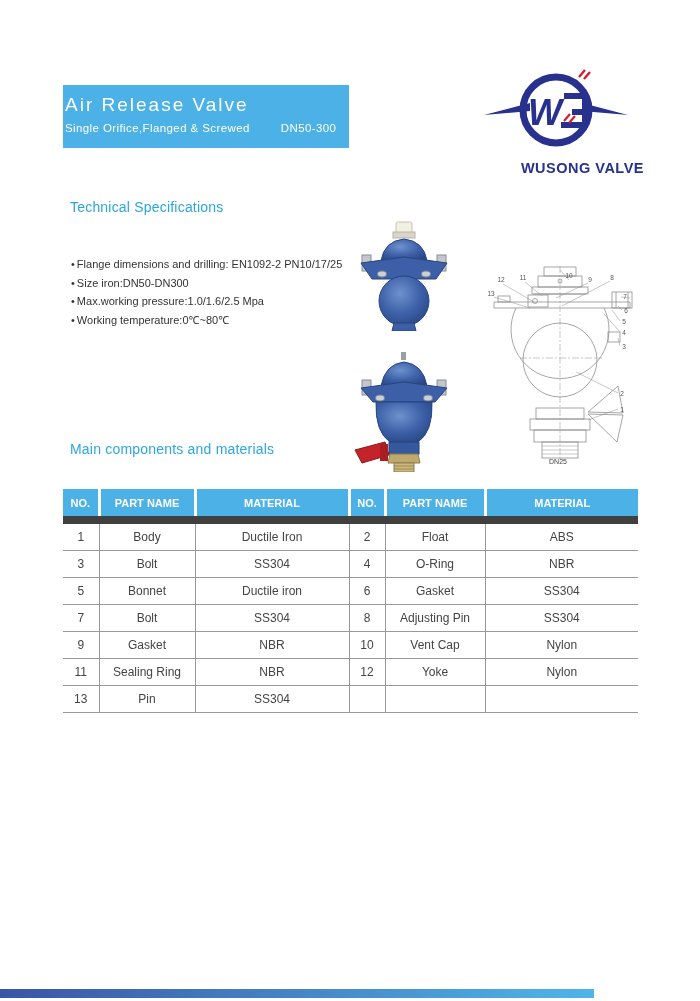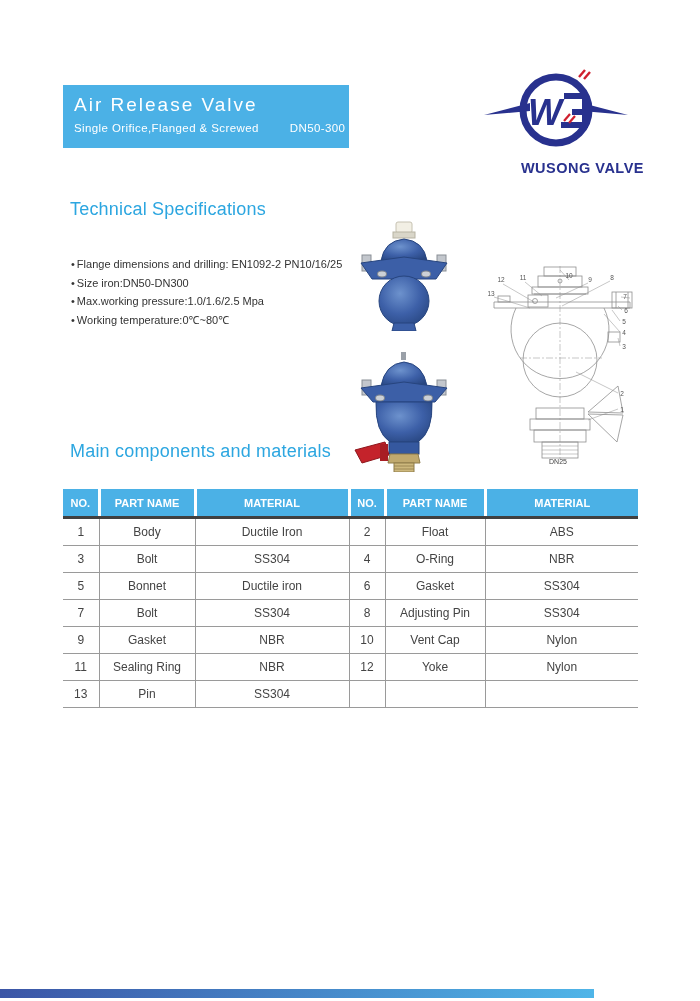--- a/index.html
+++ b/index.html
@@ -1,52 +1,52 @@
 <!DOCTYPE html>
 <html><head>
 <meta charset="utf-8">
 <style>
   html,body{margin:0;padding:0;background:#fff;}
   #page{position:relative;width:700px;height:1001px;background:#fff;overflow:hidden;
         font-family:"Liberation Sans",sans-serif;}
 
   
   .banner{position:absolute;left:63px;top:85px;width:286px;height:63px;background:#4bb1e6;
-          color:#fff;box-sizing:border-box;padding:9px 0 0 11px;}
+          color:#fff;box-sizing:border-box;padding:9px 0 0 2px;}
   .banner-title{font-size:19px;letter-spacing:2px;font-weight:500;}
   .banner-sub{margin-top:6px;font-size:11.5px;letter-spacing:0.4px;display:flex;gap:25px;}
   .banner-sub .range{margin-left:6px;}
 
   
   .logo-wrap{position:absolute;left:484px;top:68px;width:160px;height:112px;}
   .brand-text{position:absolute;left:0;top:92px;width:160px;text-align:right;
               color:#28318e;font-weight:bold;font-size:14.5px;letter-spacing:0.5px;}
 
   
-  .sec-heading{position:absolute;color:#2ca6e0;font-size:18px;letter-spacing:0.2px;}
+  .sec-heading{position:absolute;color:#2ca6e0;font-size:14px;letter-spacing:0.2px;}
   #tech-heading{left:70px;top:199px;}
   #main-heading{left:70px;top:441px;}
 
   
   .spec-list{position:absolute;left:71px;top:255px;margin:0;padding:0;list-style:none;
              font-size:11px;color:#333;}
   .spec-list li{line-height:18.5px;}
   .spec-list li::before{content:"\2022";margin-right:2px;font-size:11px;}
 
   
   .fig{position:absolute;}
   #valve1{left:349px;top:219px;}
   #valve2{left:349px;top:352px;}
   #drawing{left:472px;top:262px;}
 
   
   .parts-table{position:absolute;left:63px;top:489px;width:575px;border-collapse:collapse;
                font-size:12px;color:#444;table-layout:fixed;}
   .parts-table th{background:#4bb1e6;color:#fff;font-weight:600;font-size:11px;height:27px;
-                  border-right:3px solid #fff;border-bottom:3px solid #404040;padding:0;}
+                  border-right:3px solid #fff;border-bottom:8px solid #404040;padding:0;}
   .parts-table th:last-child{border-right:none;}
   .parts-table td{height:26px;text-align:center;border-bottom:1px solid #9a9a9a;
                   border-right:1px solid #9a9a9a;padding:0;overflow:hidden;white-space:nowrap;}
   .parts-table td:last-child{border-right:none;}
 
   
   .footer-bar{position:absolute;left:0;top:989px;width:594px;height:9px;
               background:linear-gradient(90deg,#3b55a6 0%,#4fb5e8 100%);}
 </style>
 </head>
@@ -75,21 +75,21 @@
       <path d="M101 44 V57 H77" fill="none" stroke="#28318e" stroke-width="6"></path>
       <line x1="80" y1="53" x2="86" y2="46" stroke="#cf1f2e" stroke-width="2.2"></line>
       <line x1="85" y1="55" x2="91" y2="48" stroke="#cf1f2e" stroke-width="2.2"></line>
     </svg>
     <div class="brand-text">WUSONG VALVE</div>
   </div>
 
   <div id="tech-heading" class="sec-heading">Technical Specifications</div>
 
   <ul class="spec-list" id="spec-list">
-      <li>Flange dimensions and drilling: EN1092-2 PN10/16/25</li>
+      <li>Flange dimensions and drilling: EN1092-2 PN10/17/25</li>
       <li>Size iron:DN50-DN300</li>
       <li>Max.working pressure:1.0/1.6/2.5 Mpa</li>
       <li>Working temperature:0℃~80℃</li>
     </ul>
 
   <svg id="valve1" class="fig" width="110" height="112" viewBox="0 0 110 112">
     <defs>
       <radialGradient id="bg1" cx="42%" cy="35%" r="75%">
         <stop offset="0%" stop-color="#6d92cd"></stop>
         <stop offset="55%" stop-color="#3d60a8"></stop>

